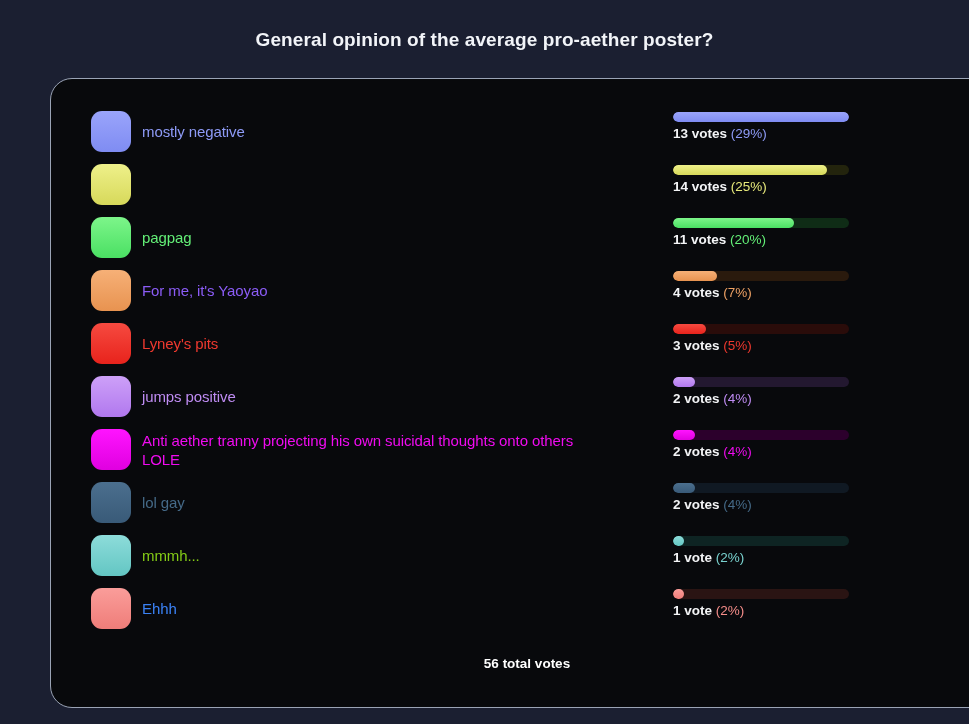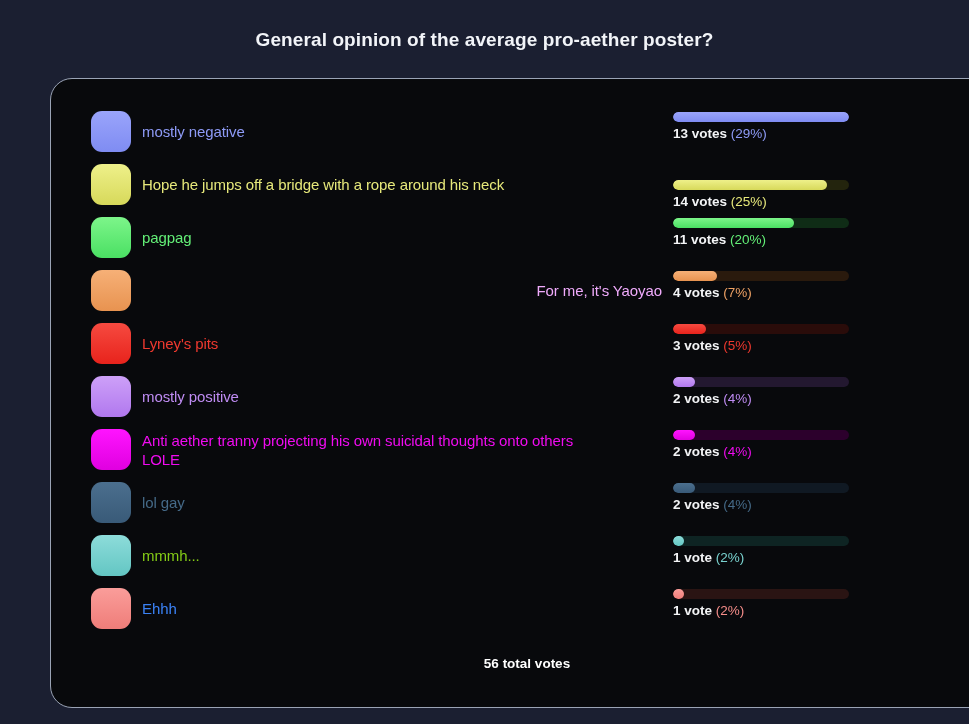--- a/index.html
+++ b/index.html
@@ -111,61 +111,60 @@
         <div class="option-label" style="color: rgb(142, 155, 247);">mostly negative</div>
         <div class="bar-group" style="top: 7px; position: absolute;">
           <div class="bar-track" style="background: rgb(20, 23, 43);">
             <div class="bar-fill" style="width: 100%; background: linear-gradient(rgb(154, 164, 251) 0%, rgb(127, 140, 242) 100%);"></div>
           </div>
           <div class="bar-caption" style="color: rgb(142, 155, 247);"><span class="votes">13 votes</span> <span class="pct">(29%)</span></div>
         </div>
       </div>
       <div class="poll-row">
         <div class="swatch" style="background: linear-gradient(rgb(238, 240, 138) 0%, rgb(215, 217, 90) 100%);"></div>
-        <div class="option-label" style="color: rgb(231, 233, 123);">Hope he jumps off a bridge with a rope around his neck</div>
-        <div class="bar-group" style="top: 7px; position: absolute; margin-top: 15px;">
+        <div class="bar-group" style="top: 7px; position: absolute;">
           <div class="bar-track" style="background: rgb(35, 36, 13);">
             <div class="bar-fill" style="width: 87.5%; background: linear-gradient(rgb(238, 240, 138) 0%, rgb(215, 217, 90) 100%);"></div>
           </div>
           <div class="bar-caption" style="color: rgb(231, 233, 123);"><span class="votes">14 votes</span> <span class="pct">(25%)</span></div>
         </div>
       </div>
       <div class="poll-row">
         <div class="swatch" style="background: linear-gradient(rgb(125, 245, 138) 0%, rgb(74, 224, 99) 100%);"></div>
         <div class="option-label" style="color: rgb(99, 239, 119);">pagpag</div>
         <div class="bar-group" style="top: 7px; position: absolute;">
           <div class="bar-track" style="background: rgb(15, 44, 22);">
             <div class="bar-fill" style="width: 68.75%; background: linear-gradient(rgb(125, 245, 138) 0%, rgb(74, 224, 99) 100%);"></div>
           </div>
           <div class="bar-caption" style="color: rgb(99, 239, 119);"><span class="votes">11 votes</span> <span class="pct">(20%)</span></div>
         </div>
       </div>
       <div class="poll-row">
         <div class="swatch" style="background: linear-gradient(rgb(246, 176, 119) 0%, rgb(232, 147, 80) 100%);"></div>
-        <div class="option-label" style="color: #f0abfc; text-align: right;">For me, it's Yaoyao</div>
+        <div class="option-label" style="color: #8b5cf6;">For me, it's Yaoyao</div>
         <div class="bar-group" style="top: 7px; position: absolute;">
           <div class="bar-track" style="background: rgb(42, 26, 13);">
             <div class="bar-fill" style="width: 25%; background: linear-gradient(rgb(246, 176, 119) 0%, rgb(232, 147, 80) 100%);"></div>
           </div>
           <div class="bar-caption" style="color: rgb(239, 162, 101);"><span class="votes">4 votes</span> <span class="pct">(7%)</span></div>
         </div>
       </div>
       <div class="poll-row">
         <div class="swatch" style="background: linear-gradient(rgb(246, 74, 64) 0%, rgb(232, 35, 28) 100%);"></div>
         <div class="option-label" style="color: rgb(239, 57, 47);">Lyney's pits</div>
         <div class="bar-group" style="top: 7px; position: absolute;">
           <div class="bar-track" style="background: rgb(42, 12, 10);">
             <div class="bar-fill" style="width: 18.75%; background: linear-gradient(rgb(246, 74, 64) 0%, rgb(232, 35, 28) 100%);"></div>
           </div>
           <div class="bar-caption" style="color: rgb(239, 57, 47);"><span class="votes">3 votes</span> <span class="pct">(5%)</span></div>
         </div>
       </div>
       <div class="poll-row">
         <div class="swatch" style="background: linear-gradient(rgb(205, 160, 248) 0%, rgb(177, 120, 238) 100%);"></div>
-        <div class="option-label" style="color: rgb(191, 140, 243);">mostly positive</div>
+        <div class="option-label" style="color: rgb(191, 140, 243);">jumps positive</div>
         <div class="bar-group" style="top: 7px; position: absolute;">
           <div class="bar-track" style="background: rgb(35, 24, 48);">
             <div class="bar-fill" style="width: 12.5%; background: linear-gradient(rgb(205, 160, 248) 0%, rgb(177, 120, 238) 100%);"></div>
           </div>
           <div class="bar-caption" style="color: rgb(191, 140, 243);"><span class="votes">2 votes</span> <span class="pct">(4%)</span></div>
         </div>
       </div>
       <div class="poll-row">
         <div class="swatch" style="background: linear-gradient(rgb(255, 20, 255) 0%, rgb(224, 0, 224) 100%);"></div>
         <div class="option-label" style="color: rgb(240, 11, 240);">Anti aether tranny projecting his own suicidal thoughts onto others

